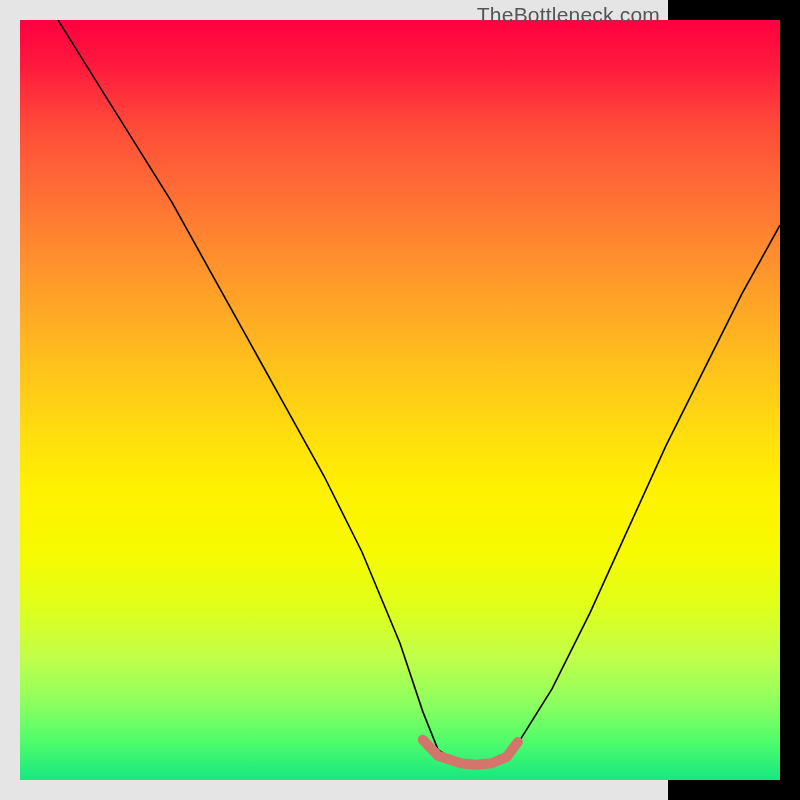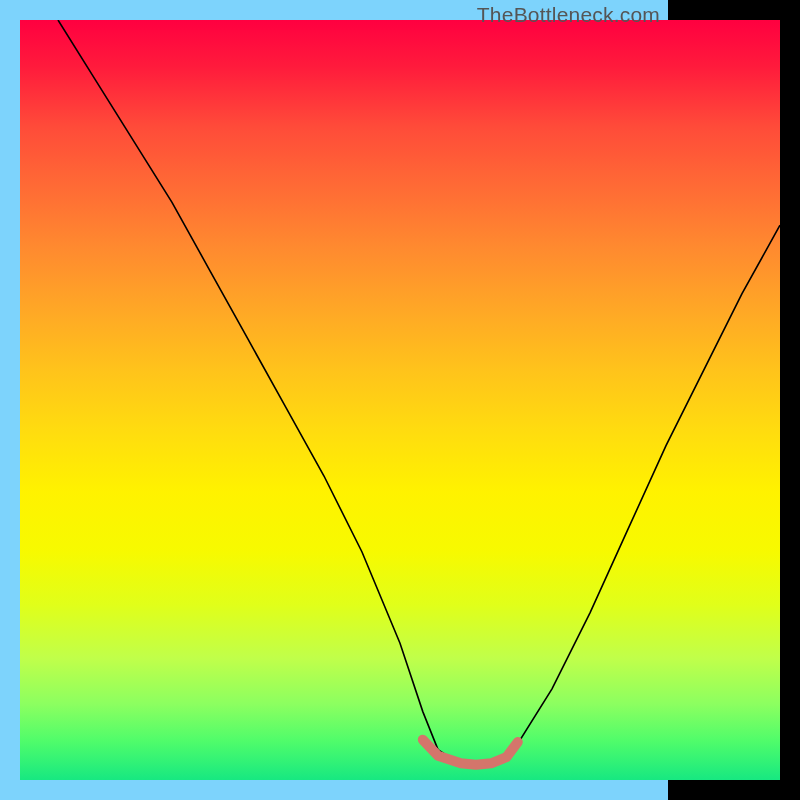--- a/index.html
+++ b/index.html
@@ -8,21 +8,21 @@
     width: 800px;
     height: 800px;
     background: #000;
     overflow: hidden;
     font-family: Arial, Helvetica, sans-serif;
   }
   .frame {
     position: relative;
     width: 668px;
     height: 800px;
-    background: #7dd3fc;
+    background: #e5e5e5;
   }
   .plot-area {
     position: absolute;
     left: 20px;
     top: 20px;
     width: 760px;
     height: 760px;
     background: linear-gradient(to bottom,
       #ff0040 0%,
       #ff1a3c 6%,

